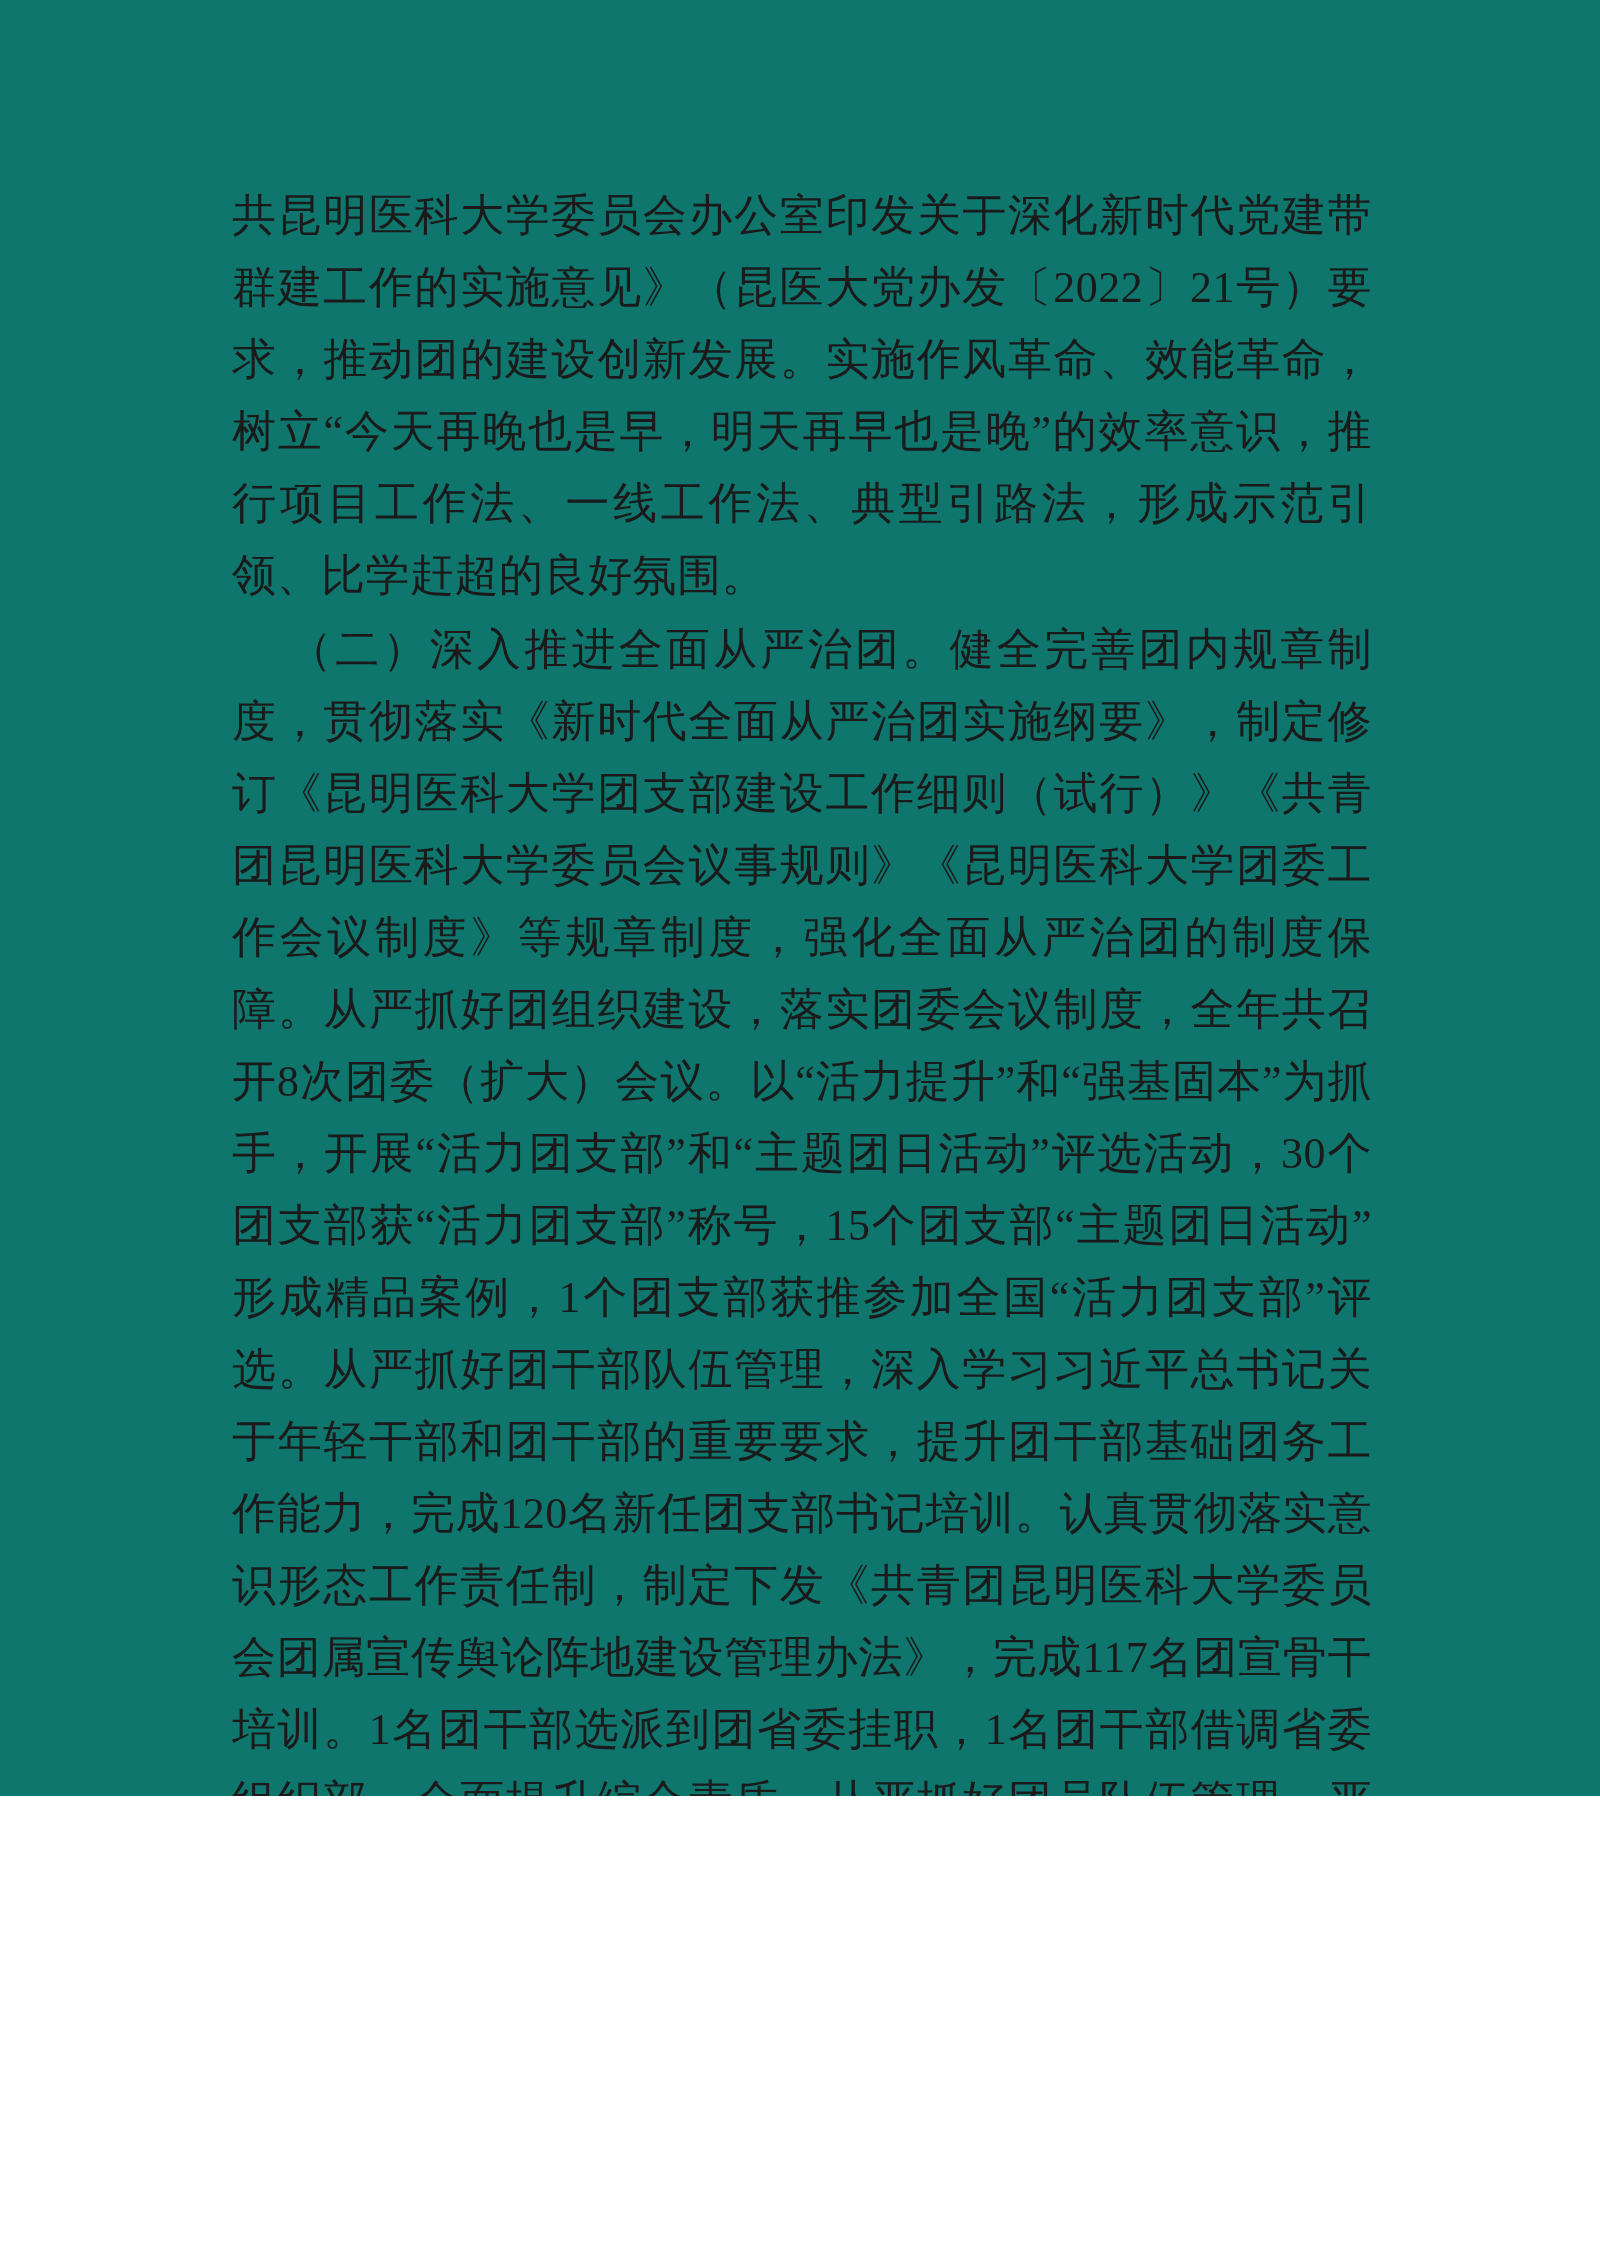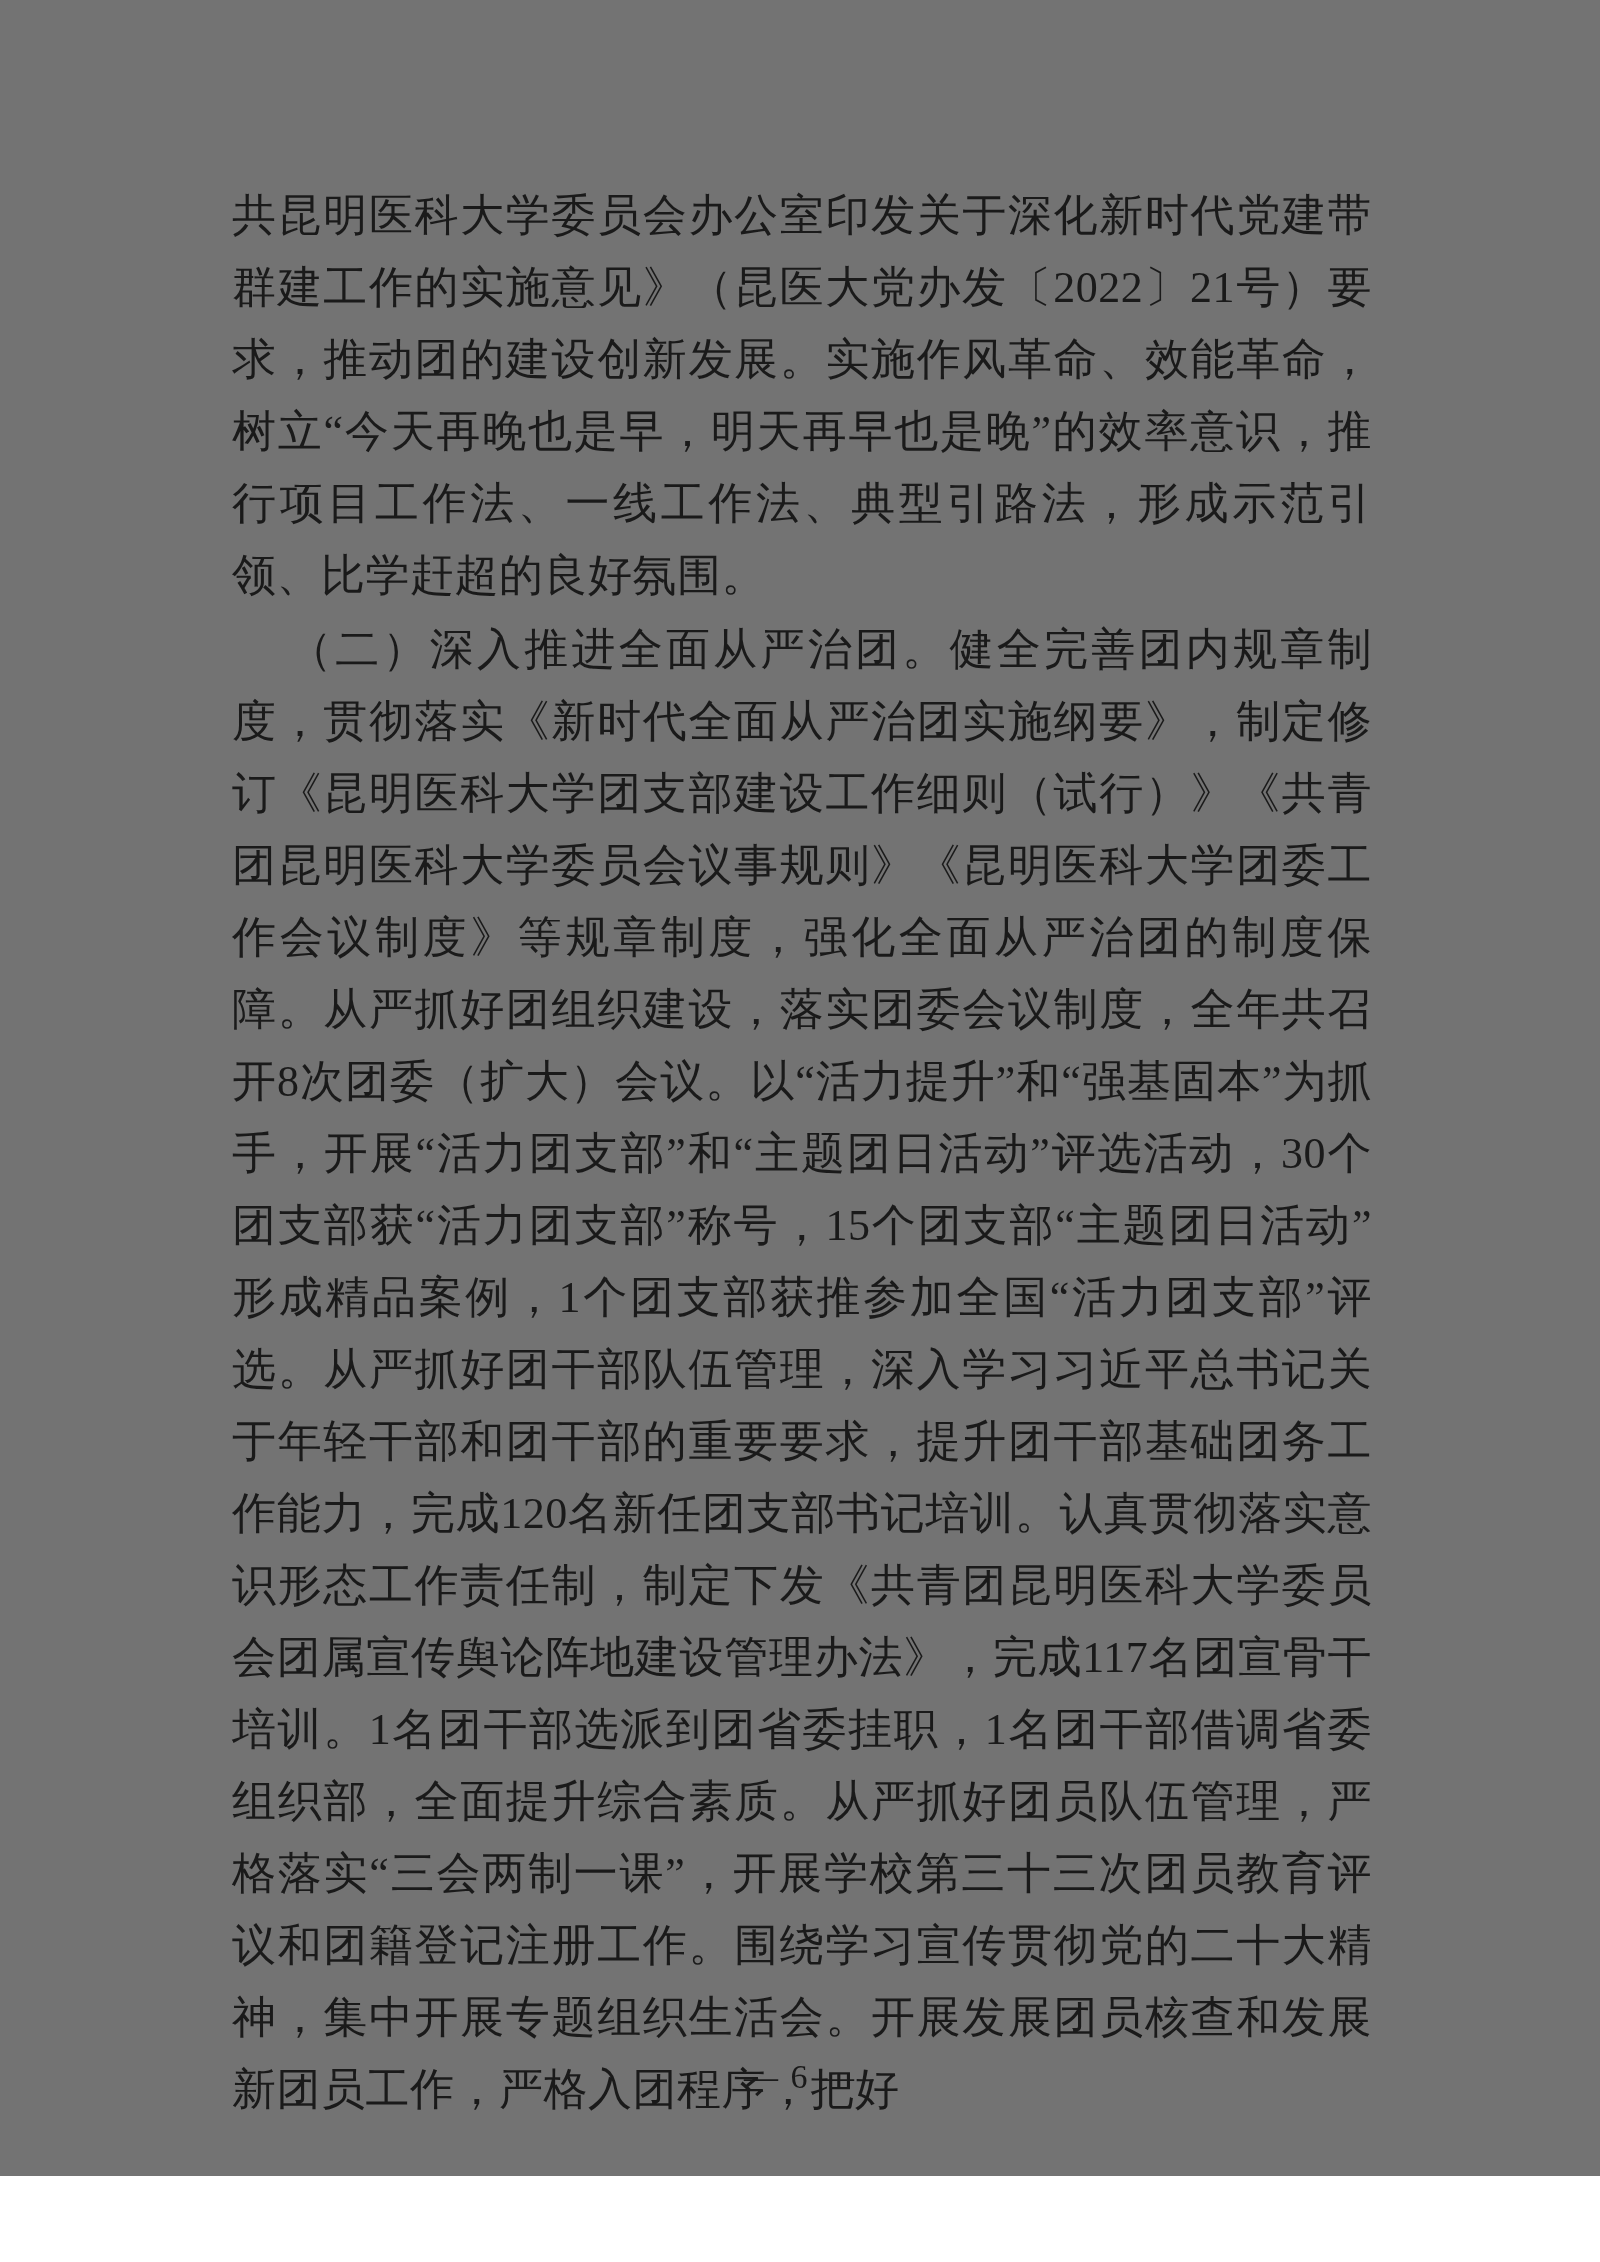--- a/index.html
+++ b/index.html
@@ -3,22 +3,22 @@
 <meta charset="utf-8">
 <style>
   html, body {
     margin: 0;
     padding: 0;
     background: #ffffff;
   }
   .page {
     position: relative;
     width: 1600px;
-    height: 2176px;
-    background: #737373;
+    height: 1796px;
+    background: #0f766e;
     box-sizing: border-box;
     overflow: hidden;
   }
   .content {
     position: absolute;
     left: 232px;
     top: 180px;
     width: 1140px;
   }
   .para {

